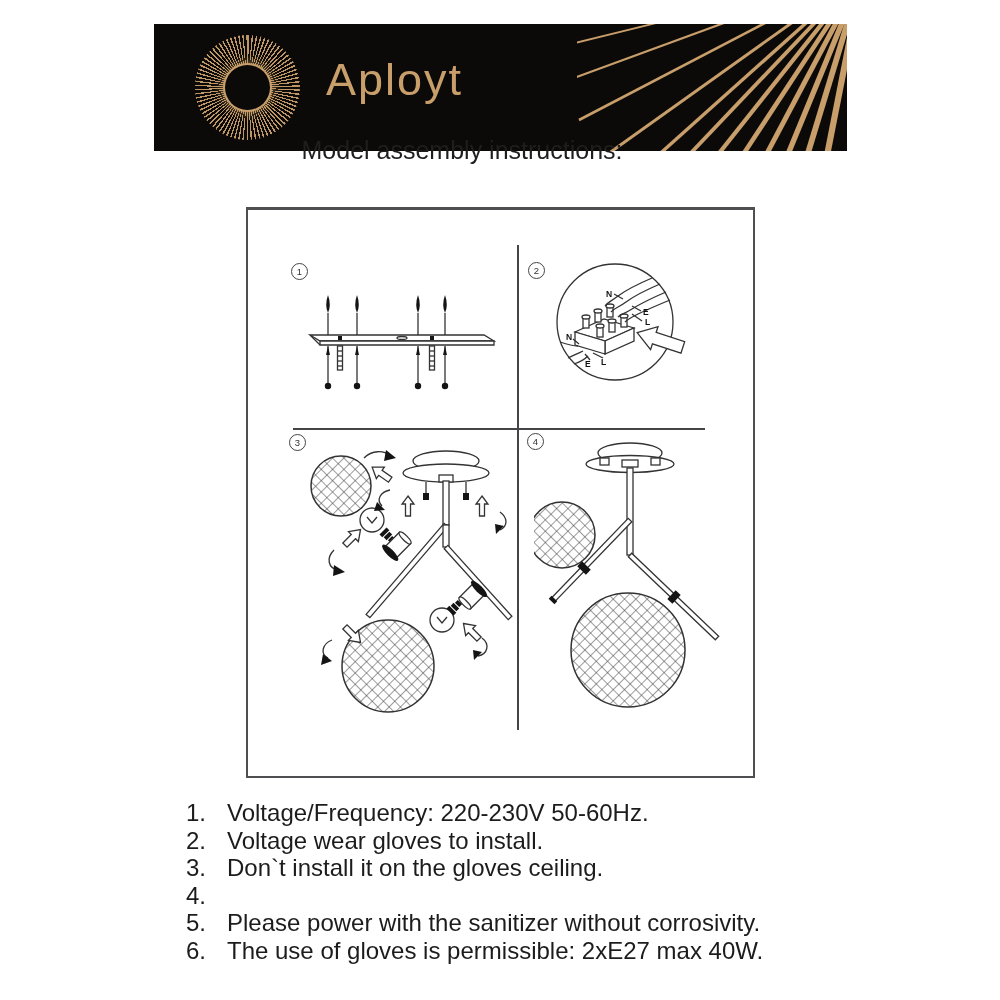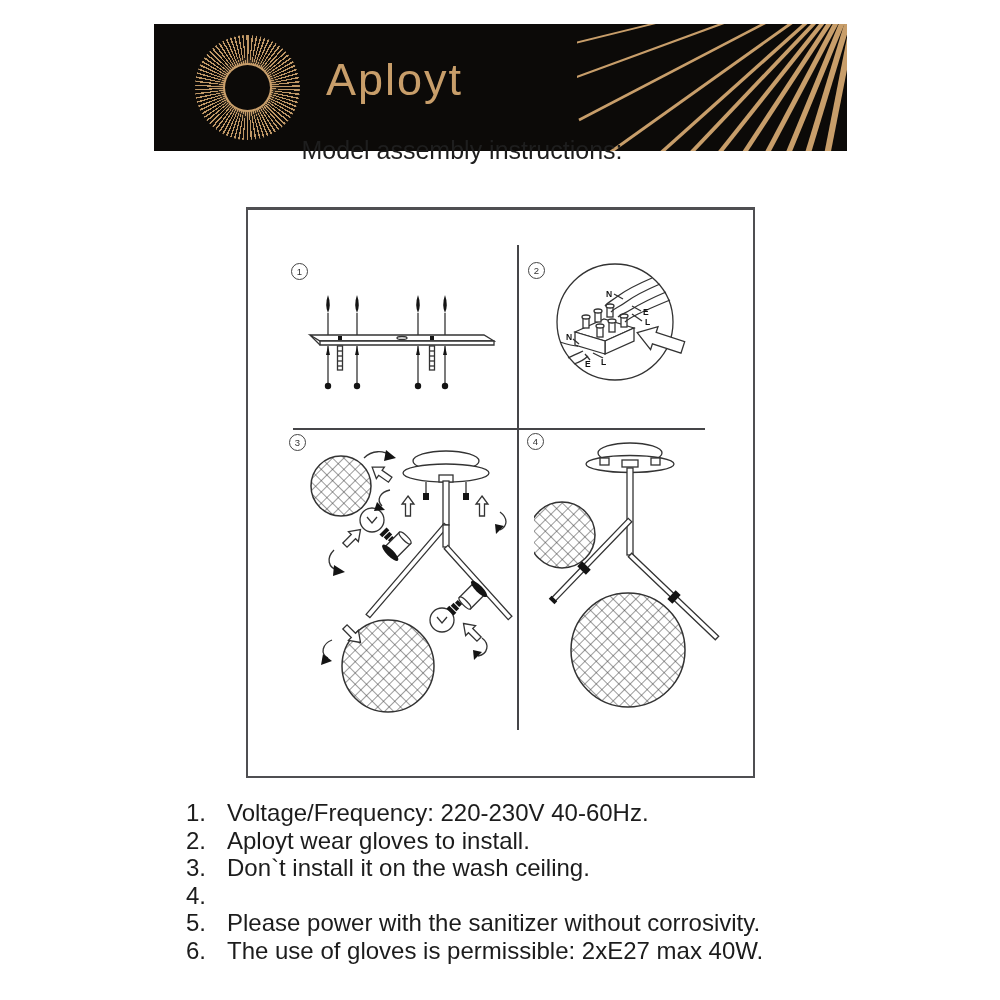--- a/index.html
+++ b/index.html
@@ -298,29 +298,29 @@
       <circle cx="94" cy="210" r="57" fill="url(#m4)" stroke="#333" stroke-width="1.5"></circle>
       <g transform="translate(140,157) rotate(44)">
         <rect class="fb" x="-3.5" y="-6" width="7" height="12"></rect>
       </g>
     </svg>
   </div>
 
   <ol class="instructions">
     <li>
       <span class="num">1.</span>
-      <span class="txt">Voltage/Frequency: 220-230V 40-60Hz.</span>
+      <span class="txt">Voltage/Frequency: 220-230V 50-60Hz.</span>
     </li>
     <li>
       <span class="num">2.</span>
-      <span class="txt">Aployt wear gloves to install.</span>
+      <span class="txt">Voltage wear gloves to install.</span>
     </li>
     <li>
       <span class="num">3.</span>
-      <span class="txt">Don`t install it on the wash ceiling.</span>
+      <span class="txt">Don`t install it on the gloves ceiling.</span>
     </li>
     <li>
       <span class="num">4.</span>
     </li>
     <li>
       <span class="num">5.</span>
       <span class="txt">Please power with the sanitizer without corrosivity.</span>
     </li>
     <li>
       <span class="num">6.</span>

